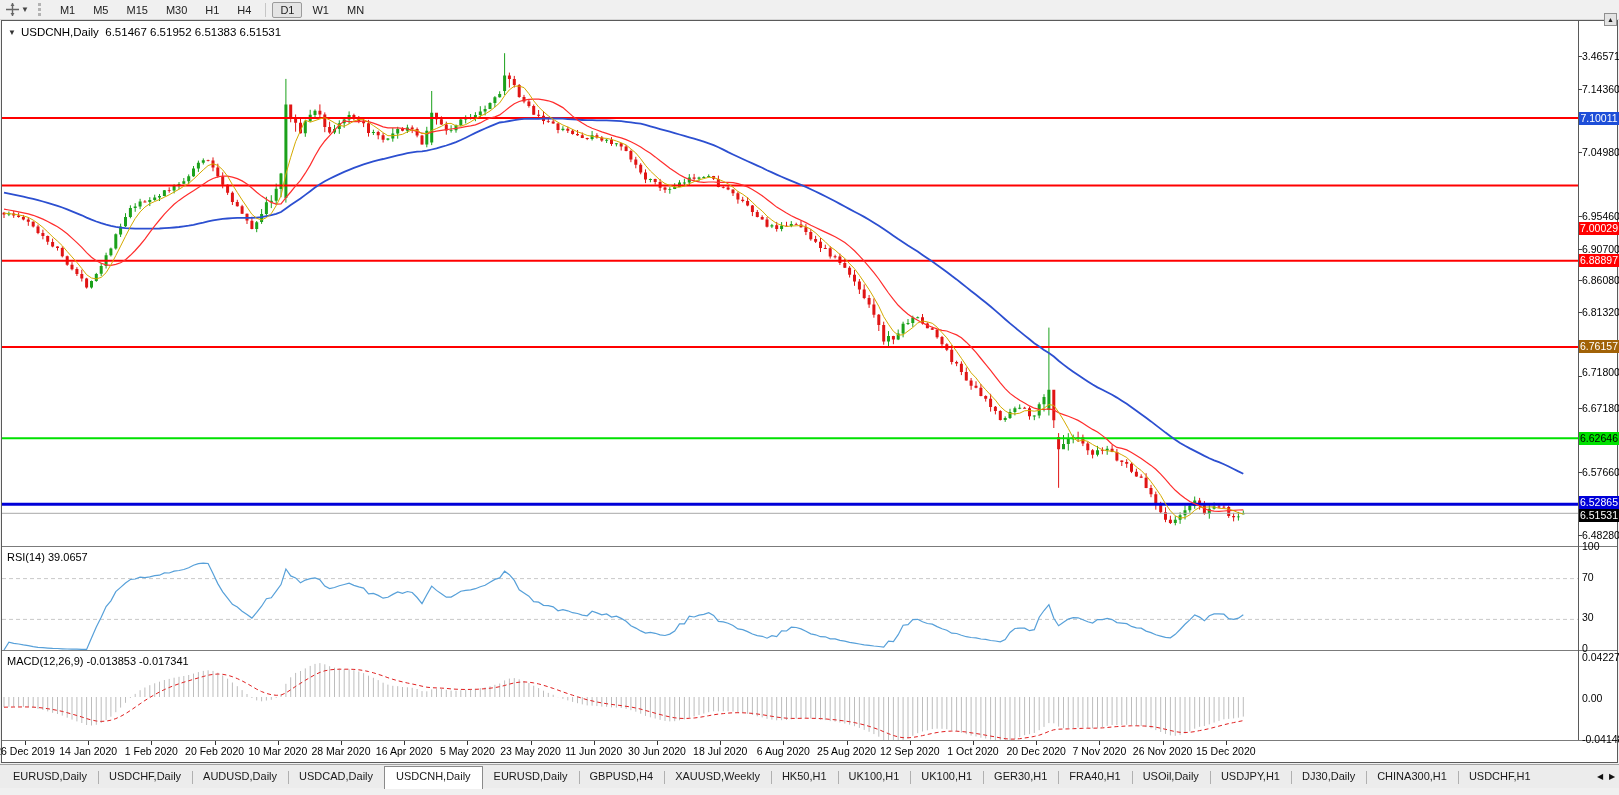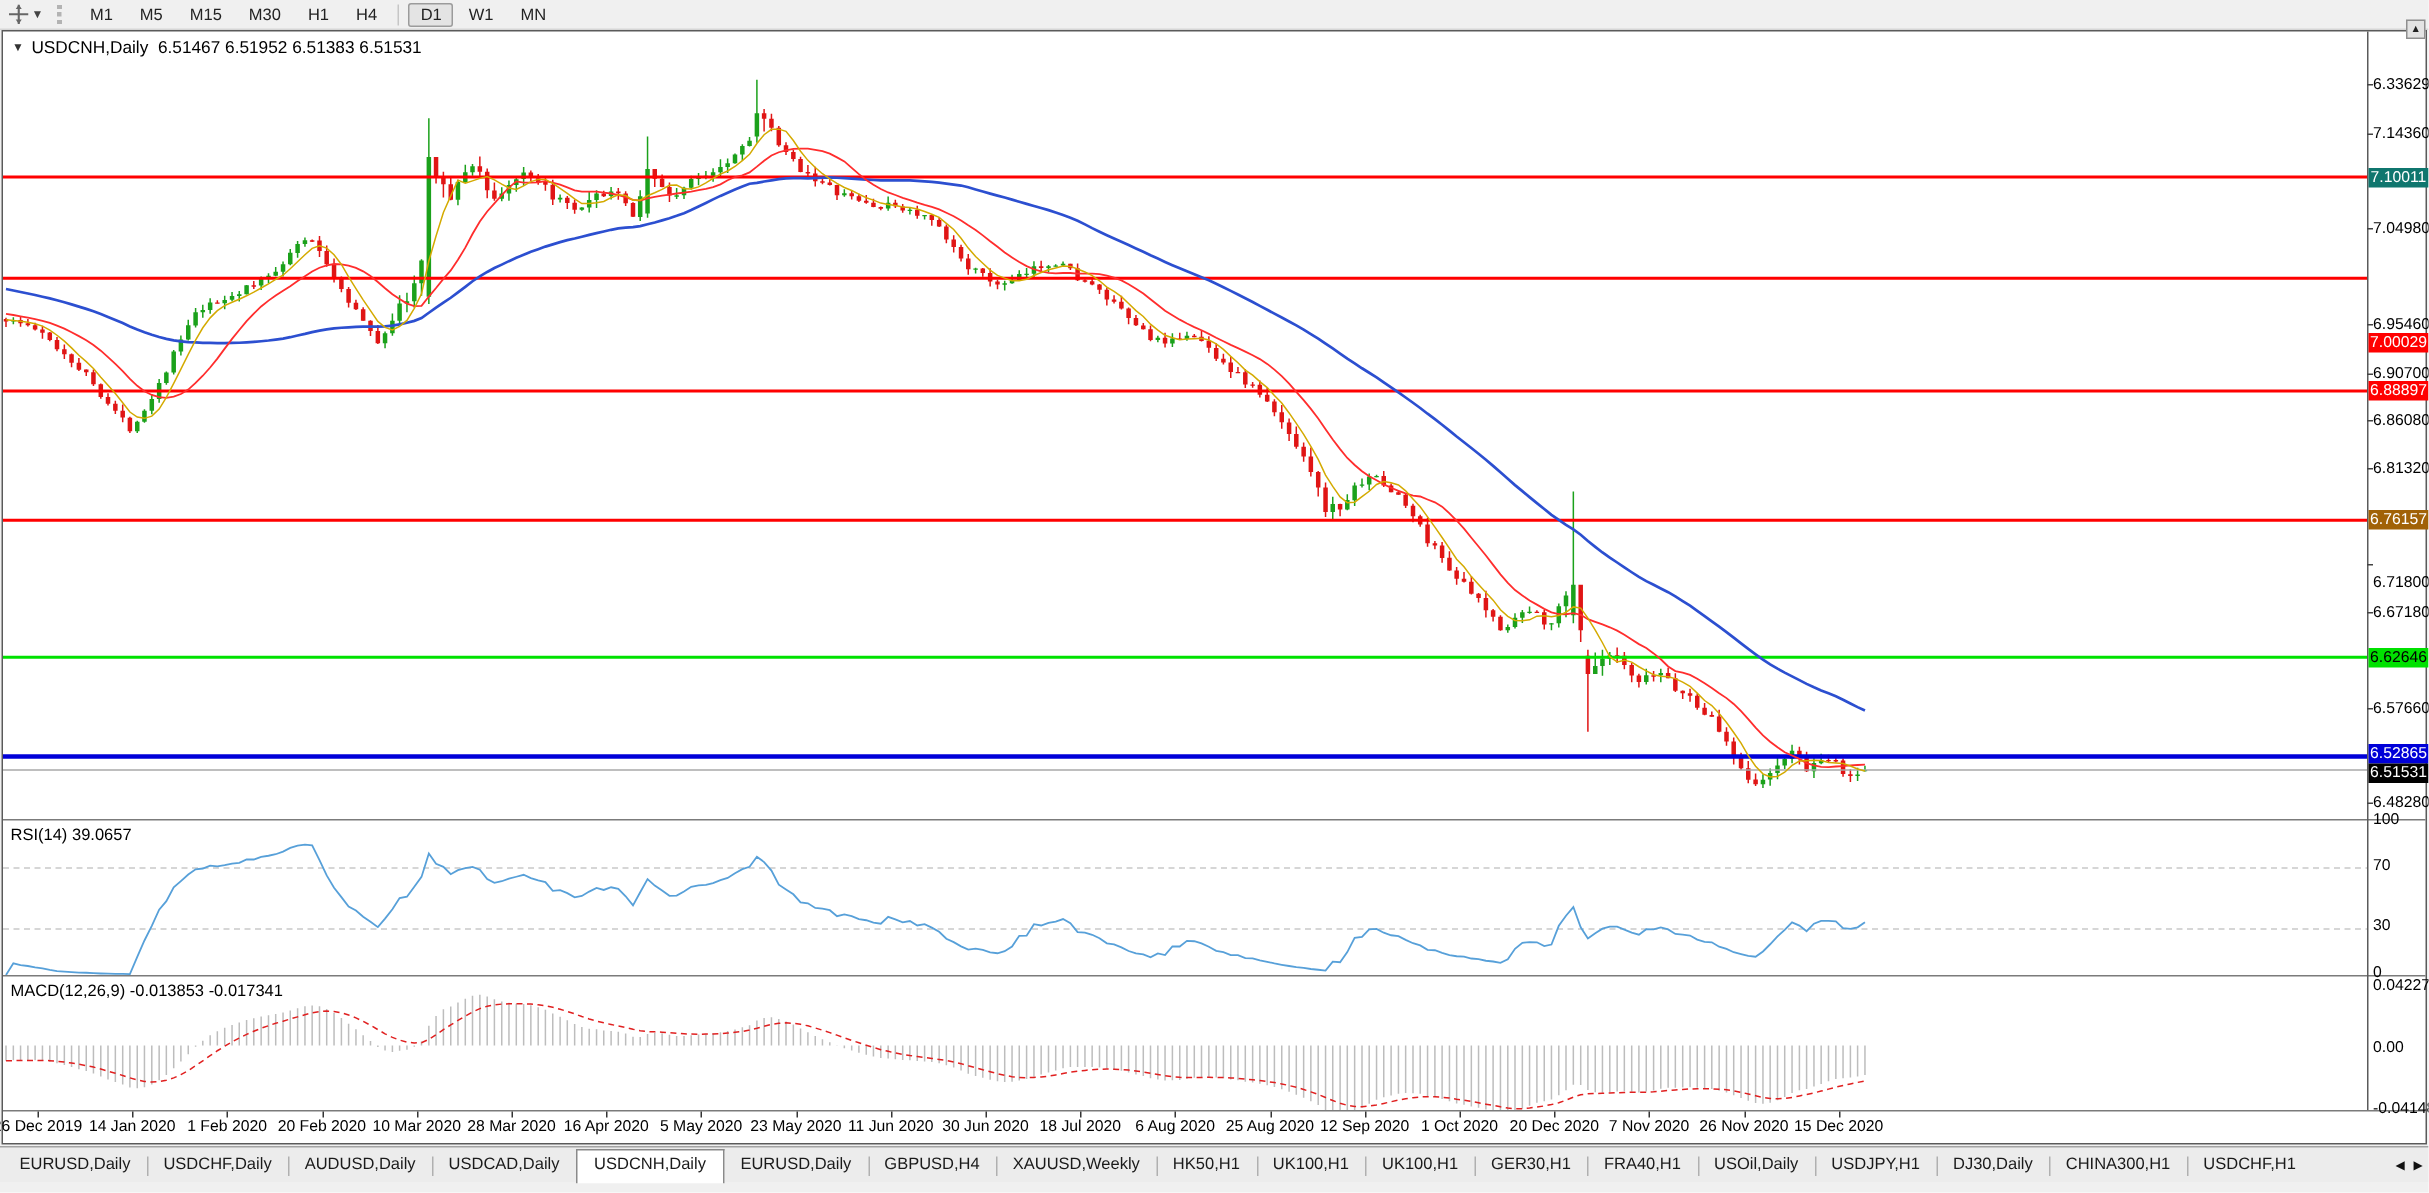--- a/index.html
+++ b/index.html
@@ -112,43 +112,43 @@
 <div class="pane-label" style="top:551px;">
   <span>RSI(14)</span>
   <span>39.0657</span>
 </div>
 <div class="pane-label" style="top:655px;">
   <span>MACD(12,26,9)</span>
   <span>-0.013853 -0.017341</span>
 </div>
 
 <div id="price-axis">
-    <div class="ax-label" style="top: 50.4232px;">6.33629</div>
+    <div class="ax-label" style="top: 50.4232px;">3.46571</div>
     <div class="ax-dash" style="top: 56.4232px;"></div>
     <div class="ax-label" style="top: 82.6008px;">7.14360</div>
     <div class="ax-dash" style="top: 88.6008px;"></div>
     <div class="ax-label" style="top: 146.01px;">7.04980</div>
     <div class="ax-dash" style="top: 152.01px;"></div>
     <div class="ax-label" style="top: 210.365px;">6.95460</div>
     <div class="ax-dash" style="top: 216.365px;"></div>
     <div class="ax-label" style="top: 242.542px;">6.90700</div>
     <div class="ax-dash" style="top: 248.542px;"></div>
     <div class="ax-label" style="top: 273.774px;">6.86080</div>
     <div class="ax-dash" style="top: 279.774px;"></div>
     <div class="ax-label" style="top: 305.951px;">6.81320</div>
     <div class="ax-dash" style="top: 311.951px;"></div>
-    <div class="ax-label" style="top: 382px;">6.71800</div>
+    <div class="ax-label" style="top: 366px;">6.71800</div>
     <div class="ax-dash" style="top: 376.306px;"></div>
     <div class="ax-label" style="top: 401.538px;">6.67180</div>
     <div class="ax-dash" style="top: 407.538px;"></div>
     <div class="ax-label" style="top: 465.893px;">6.57660</div>
     <div class="ax-dash" style="top: 471.893px;"></div>
     <div class="ax-label" style="top: 529.302px;">6.48280</div>
     <div class="ax-dash" style="top: 535.302px;"></div>
-    <div class="ax-badge" style="top: 111.5px; background: #0f766e; color: rgb(255, 255, 255);">7.10011</div>
+    <div class="ax-badge" style="top: 111.5px; background: #1d4ed8; color: rgb(255, 255, 255);">7.10011</div>
     <div class="ax-badge" style="top: 178.978px; background: rgb(255, 0, 0); color: rgb(255, 255, 255); margin-top: 43px;">7.00029</div>
     <div class="ax-badge" style="top: 254.231px; background: rgb(255, 0, 0); color: rgb(255, 255, 255);">6.88897</div>
     <div class="ax-badge" style="top: 340.353px; background: #a16207; color: rgb(255, 255, 255);">6.76157</div>
     <div class="ax-badge" style="top: 431.687px; background: rgb(0, 225, 0); color: rgb(0, 0, 0);">6.62646</div>
     <div class="ax-badge" style="top: 495.816px; background: rgb(0, 0, 216); color: rgb(255, 255, 255);">6.52865</div>
     <div class="ax-badge" style="top: 508.816px; background: rgb(0, 0, 0); color: rgb(255, 255, 255);">6.51531</div>
     <div class="ax-label" style="top: 540px;">100</div>
     <div class="ax-label" style="top: 570.6px;">70</div>
     <div class="ax-label" style="top: 611.4px;">30</div>
     <div class="ax-label" style="top: 642px;">0</div>

